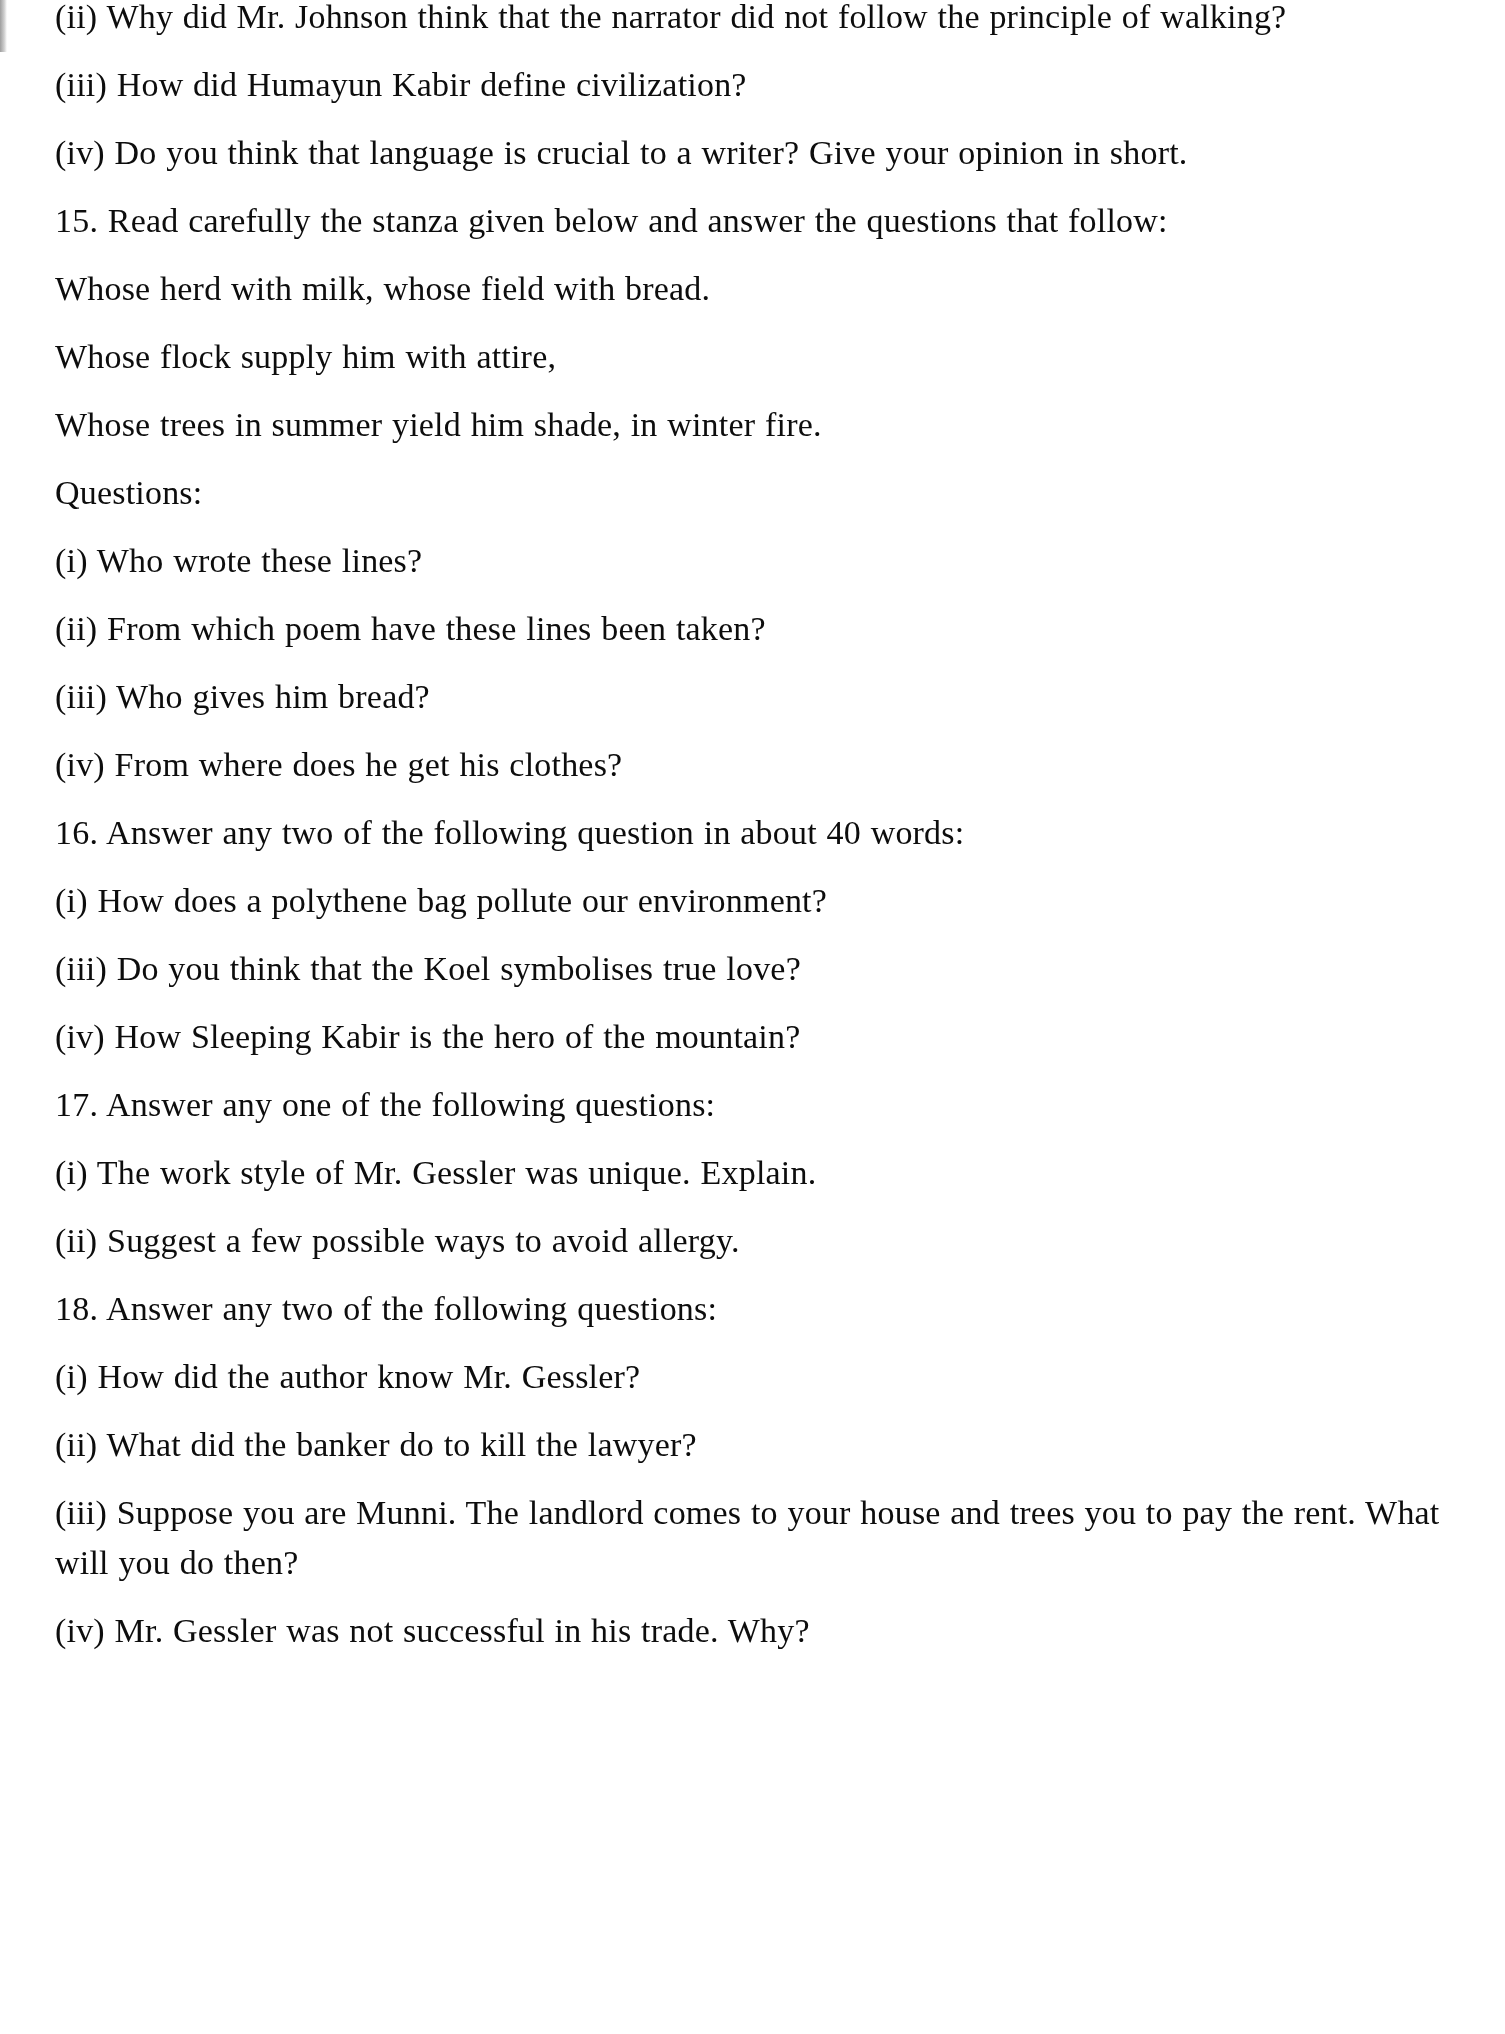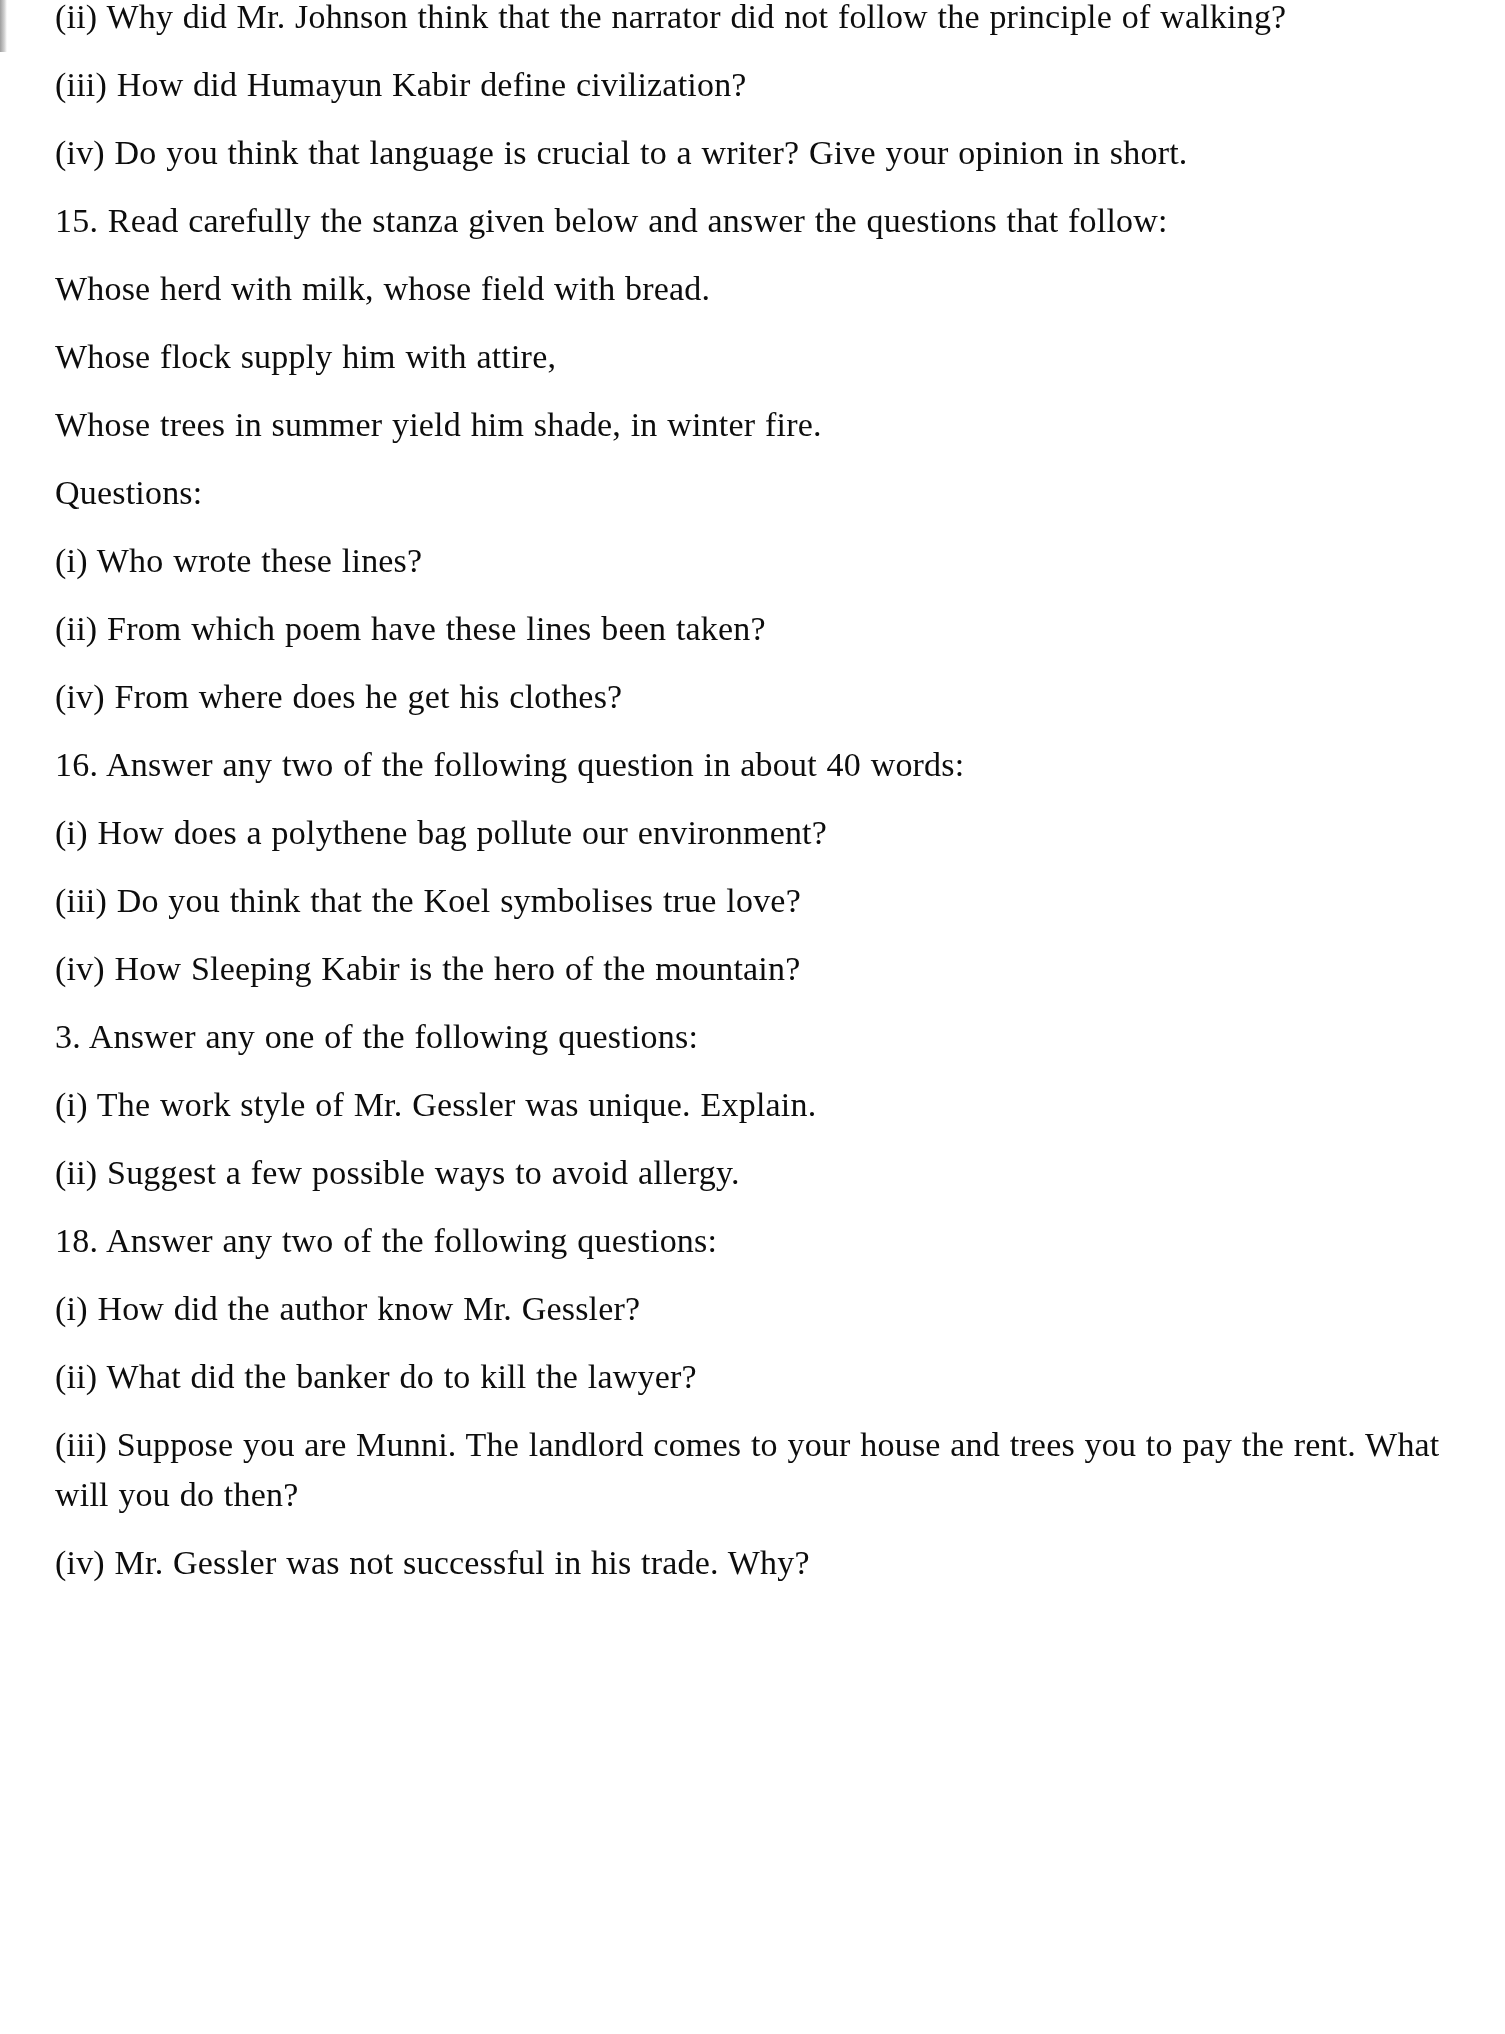--- a/index.html
+++ b/index.html
@@ -55,32 +55,33 @@
   </section>
 
   <section class="block">
     <p>15. Read carefully the stanza given below and answer the questions that follow:</p>
     <p>Whose herd with milk, whose field with bread.</p>
     <p>Whose flock supply him with attire,</p>
     <p>Whose trees in summer yield him shade, in winter fire.</p>
     <p>Questions:</p>
     <p>(i) Who wrote these lines?</p>
     <p>(ii) From which poem have these lines been taken?</p>
+    <p>(iii) Who gives him bread?</p>
     <p>(iv) From where does he get his clothes?</p>
   </section>
 
   <section class="block">
     <p>16. Answer any two of the following question in about 40 words:</p>
     <p>(i) How does a polythene bag pollute our environment?</p>
     <p>(iii) Do you think that the Koel symbolises true love?</p>
     <p>(iv) How Sleeping Kabir is the hero of the mountain?</p>
   </section>
 
   <section class="block">
-    <p>3. Answer any one of the following questions:</p>
+    <p>17. Answer any one of the following questions:</p>
     <p>(i) The work style of Mr. Gessler was unique. Explain.</p>
     <p>(ii) Suggest a few possible ways to avoid allergy.</p>
   </section>
 
   <section class="block">
     <p>18. Answer any two of the following questions:</p>
     <p>(i) How did the author know Mr. Gessler?</p>
     <p>(ii) What did the banker do to kill the lawyer?</p>
     <p>(iii) Suppose you are Munni. The landlord comes to your house and trees you to pay the rent. What will you do then?</p>
     <p>(iv) Mr. Gessler was not successful in his trade. Why?</p>

